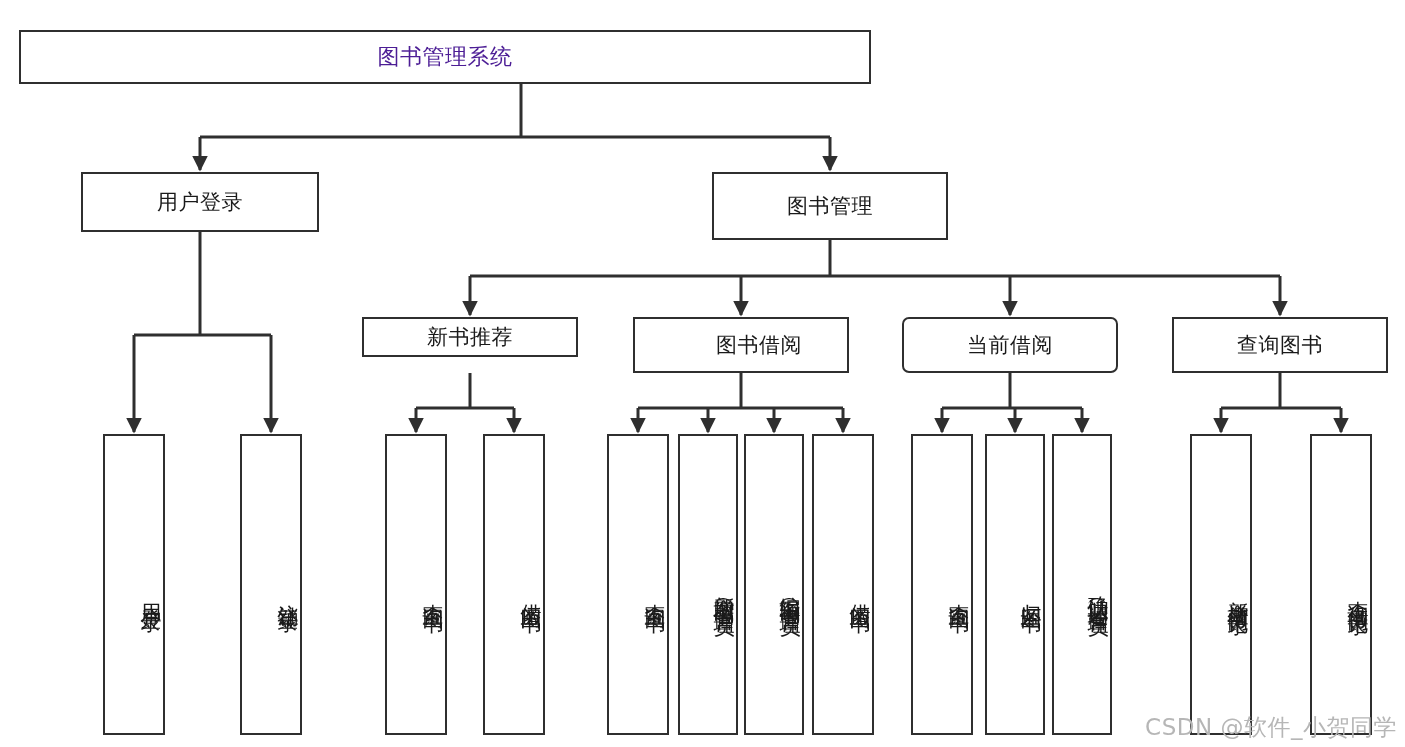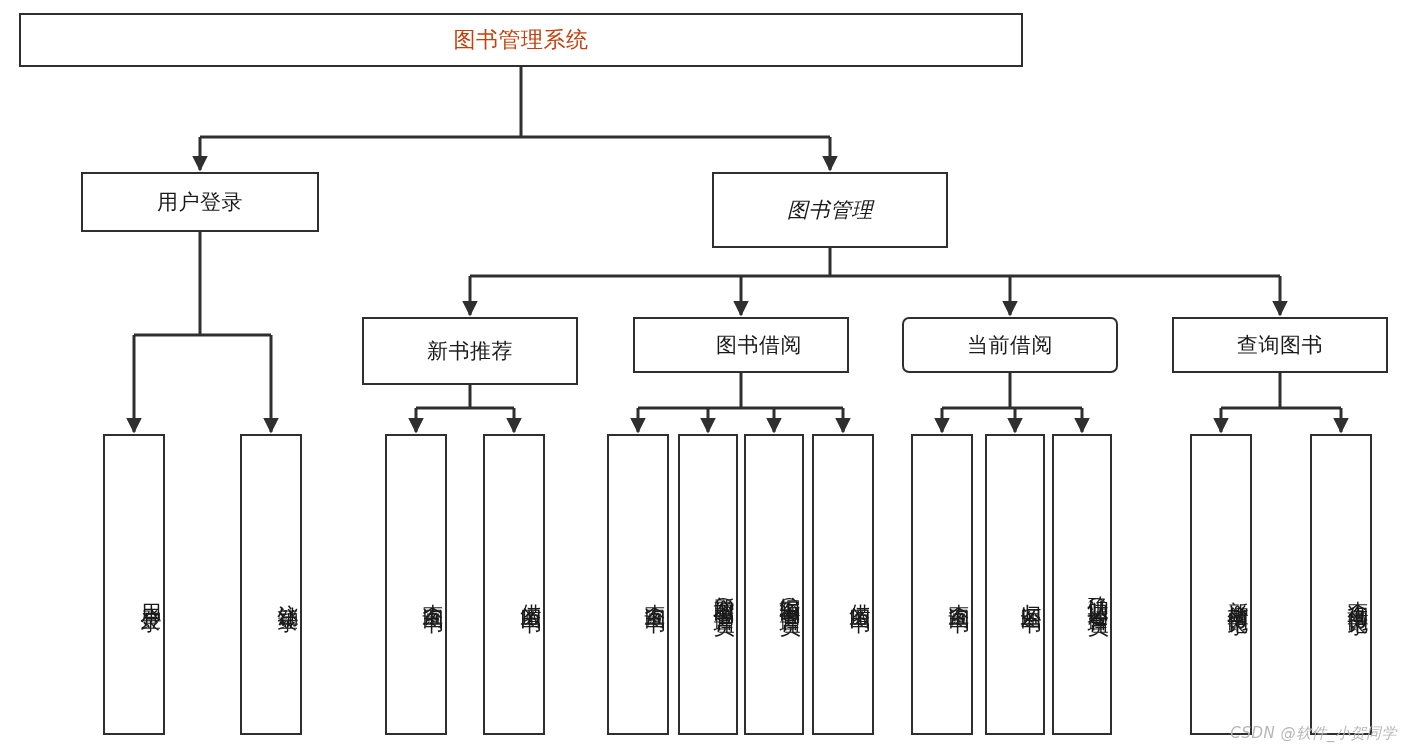--- a/index.html
+++ b/index.html
@@ -56,25 +56,24 @@
     text-orientation: upright;
     white-space: nowrap;
   }
   #root-node {
     font-size: 22px;
   }
   #watermark {
     position: absolute;
     right: 8px;
     bottom: 4px;
-    font-size: 15px;
+    font-size: 23px;
     color: #b6b6b6;
     white-space: nowrap;
     letter-spacing: 0.5px;
-    font-style: italic;
   }
 </style>
 </head>
 <body>
 
 <div id="canvas">
 
   <svg id="edges" viewBox="0 0 1405 747" width="1405" height="747">
     <defs>
       <marker id="arrow" viewBox="0 0 10 10" refX="9" refY="5" markerWidth="5.2" markerHeight="5.2" orient="auto-start-reverse">
@@ -121,26 +120,26 @@
       <path d="M 1015 408 L 1015 432" marker-end="url(#arrow)"></path>
       <path d="M 1082 408 L 1082 432" marker-end="url(#arrow)"></path>
 
       <path d="M 1280 373 L 1280 408"></path>
       <path d="M 1221 408 L 1341 408"></path>
       <path d="M 1221 408 L 1221 432" marker-end="url(#arrow)"></path>
       <path d="M 1341 408 L 1341 432" marker-end="url(#arrow)"></path>
     </g>
   </svg>
 
-  <div class="node horiz" id="root-node" style="left: 19px; top: 13px; width: 1004px; height: 54px; border-color: rgb(47, 47, 47); background: rgb(255, 255, 255); color: #c2410c;">图书管理系统</div>
+  <div class="node horiz" id="root-node" style="left: 19px; top: 30px; width: 852px; height: 54px; border-color: rgb(47, 47, 47); background: rgb(255, 255, 255); color: #4c1d95;">图书管理系统</div>
 
   <div class="node horiz" style="left: 81px; top: 172px; width: 238px; height: 60px; border-color: rgb(47, 47, 47); background: rgb(255, 255, 255); color: rgb(26, 26, 26);">用户登录</div>
-  <div class="node horiz" style="left: 712px; top: 172px; width: 236px; height: 76px; border-color: rgb(47, 47, 47); background: rgb(255, 255, 255); color: rgb(26, 26, 26); font-style: italic;">图书管理</div>
+  <div class="node horiz" style="left: 712px; top: 172px; width: 236px; height: 68px; border-color: rgb(47, 47, 47); background: rgb(255, 255, 255); color: rgb(26, 26, 26);">图书管理</div>
 
-  <div class="node horiz" style="left: 362px; top: 317px; width: 216px; height: 68px; border-color: rgb(47, 47, 47); background: rgb(255, 255, 255); color: rgb(26, 26, 26);">新书推荐</div>
+  <div class="node horiz" style="left: 362px; top: 317px; width: 216px; height: 40px; border-color: rgb(47, 47, 47); background: rgb(255, 255, 255); color: rgb(26, 26, 26);">新书推荐</div>
   <div class="node horiz" style="left: 633px; top: 317px; width: 216px; height: 56px; border-color: rgb(47, 47, 47); background: rgb(255, 255, 255); color: rgb(26, 26, 26); padding-left: 36px;">图书借阅</div>
   <div class="node horiz" style="left: 902px; top: 317px; width: 216px; height: 56px; border-color: rgb(47, 47, 47); background: rgb(255, 255, 255); color: rgb(26, 26, 26); border-radius: 7px;">当前借阅</div>
   <div class="node horiz" style="left: 1172px; top: 317px; width: 216px; height: 56px; border-color: rgb(47, 47, 47); background: rgb(255, 255, 255); color: rgb(26, 26, 26);">查询图书</div>
 
   <div class="node vert" style="left: 103px; top: 434px; width: 62px; height: 301px; border-color: rgb(47, 47, 47); background: rgb(255, 255, 255); color: rgb(26, 26, 26);">
       <span class="vtext">用户登录</span>
     </div>
   <div class="node vert" style="left: 240px; top: 434px; width: 62px; height: 301px; border-color: rgb(47, 47, 47); background: rgb(255, 255, 255); color: rgb(26, 26, 26);">
       <span class="vtext">注销登录</span>
     </div>

